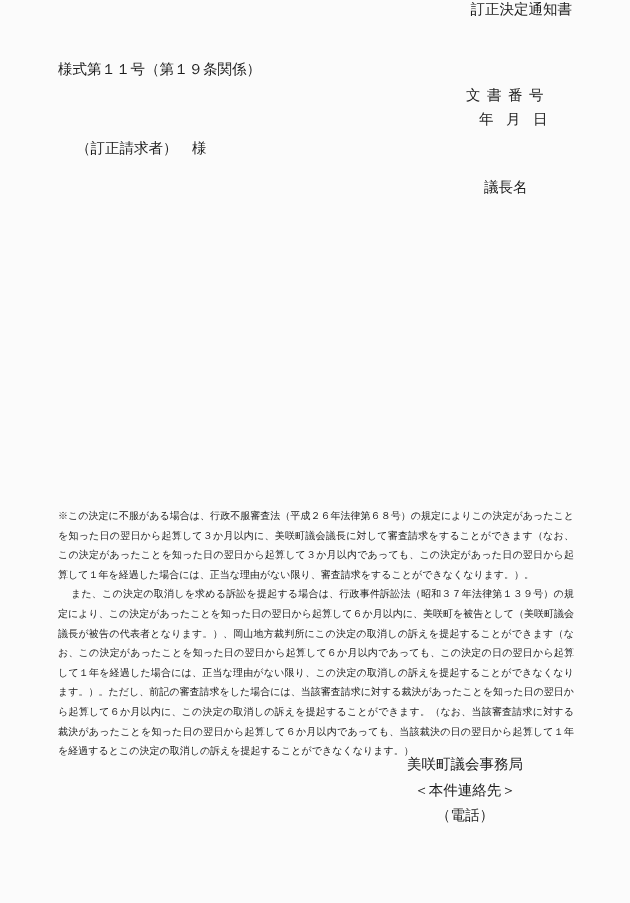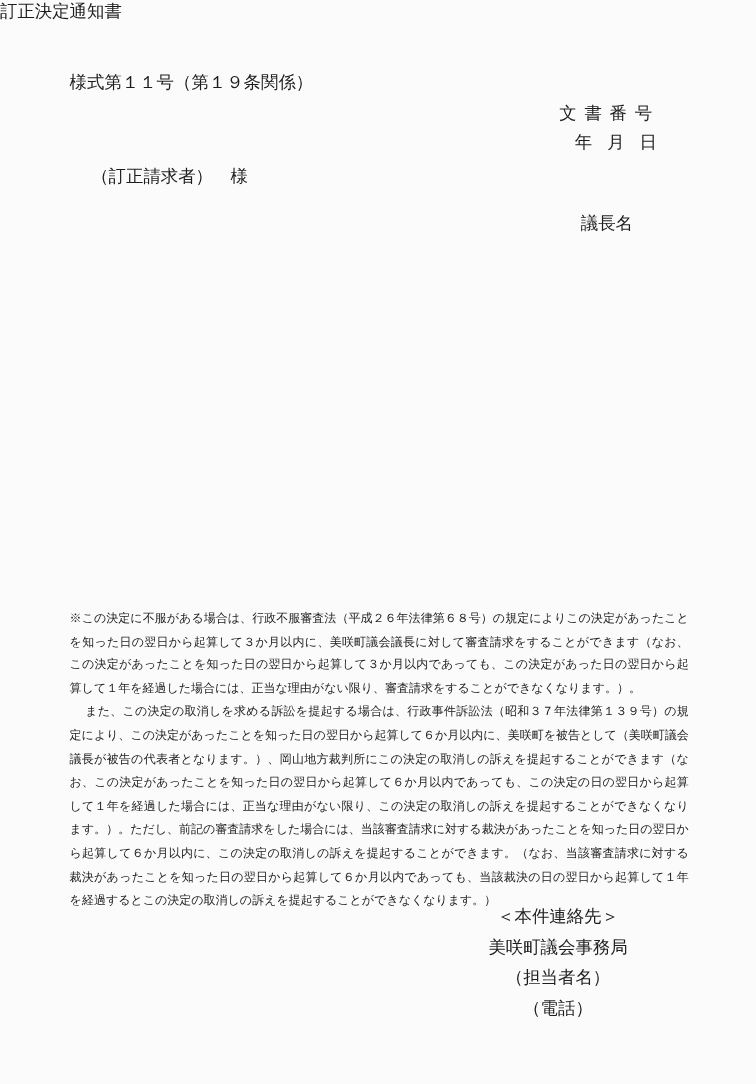--- a/index.html
+++ b/index.html
@@ -60,21 +60,21 @@
   .issuer {
     left: 484px;
     top: 180px;
     font-size: 14.5px;
   }
 
   .doc-title {
     left: 0;
     top: 213px;
     width: 572px;
-    text-align: left;
+    text-align: right;
     font-size: 14.5px;
   }
 
   
   .body-para {
     position: absolute;
     left: 58px;
     top: 250px;
     width: 516px;
     font-size: 14.6px;
@@ -169,19 +169,18 @@
   <div class="doc-title">訂正決定通知書</div>
 
 
 
   <div class="footnote">
     <p>※この決定に不服がある場合は、行政不服審査法（平成２６年法律第６８号）の規定によりこの決定があったことを知った日の翌日から起算して３か月以内に、美咲町議会議長に対して審査請求をすることができます（なお、この決定があったことを知った日の翌日から起算して３か月以内であっても、この決定があった日の翌日から起算して１年を経過した場合には、正当な理由がない限り、審査請求をすることができなくなります。）。</p>
     <p class="indent1">また、この決定の取消しを求める訴訟を提起する場合は、行政事件訴訟法（昭和３７年法律第１３９号）の規定により、この決定があったことを知った日の翌日から起算して６か月以内に、美咲町を被告として（美咲町議会議長が被告の代表者となります。）、岡山地方裁判所にこの決定の取消しの訴えを提起することができます（なお、この決定があったことを知った日の翌日から起算して６か月以内であっても、この決定の日の翌日から起算して１年を経過した場合には、正当な理由がない限り、この決定の取消しの訴えを提起することができなくなります。）。ただし、前記の審査請求をした場合には、当該審査請求に対する裁決があったことを知った日の翌日から起算して６か月以内に、この決定の取消しの訴えを提起することができます。（なお、当該審査請求に対する裁決があったことを知った日の翌日から起算して６か月以内であっても、当該裁決の日の翌日から起算して１年を経過するとこの決定の取消しの訴えを提起することができなくなります。）</p>
   </div>
 
   <div class="contact">
+    <div>美咲町議会事務局</div>
     <div>＜本件連絡先＞</div>
-    <div>美咲町議会事務局</div>
-    <div>（担当者名）</div>
     <div>（電話）</div>
   </div>
 
 </div>
 
 </body></html>

